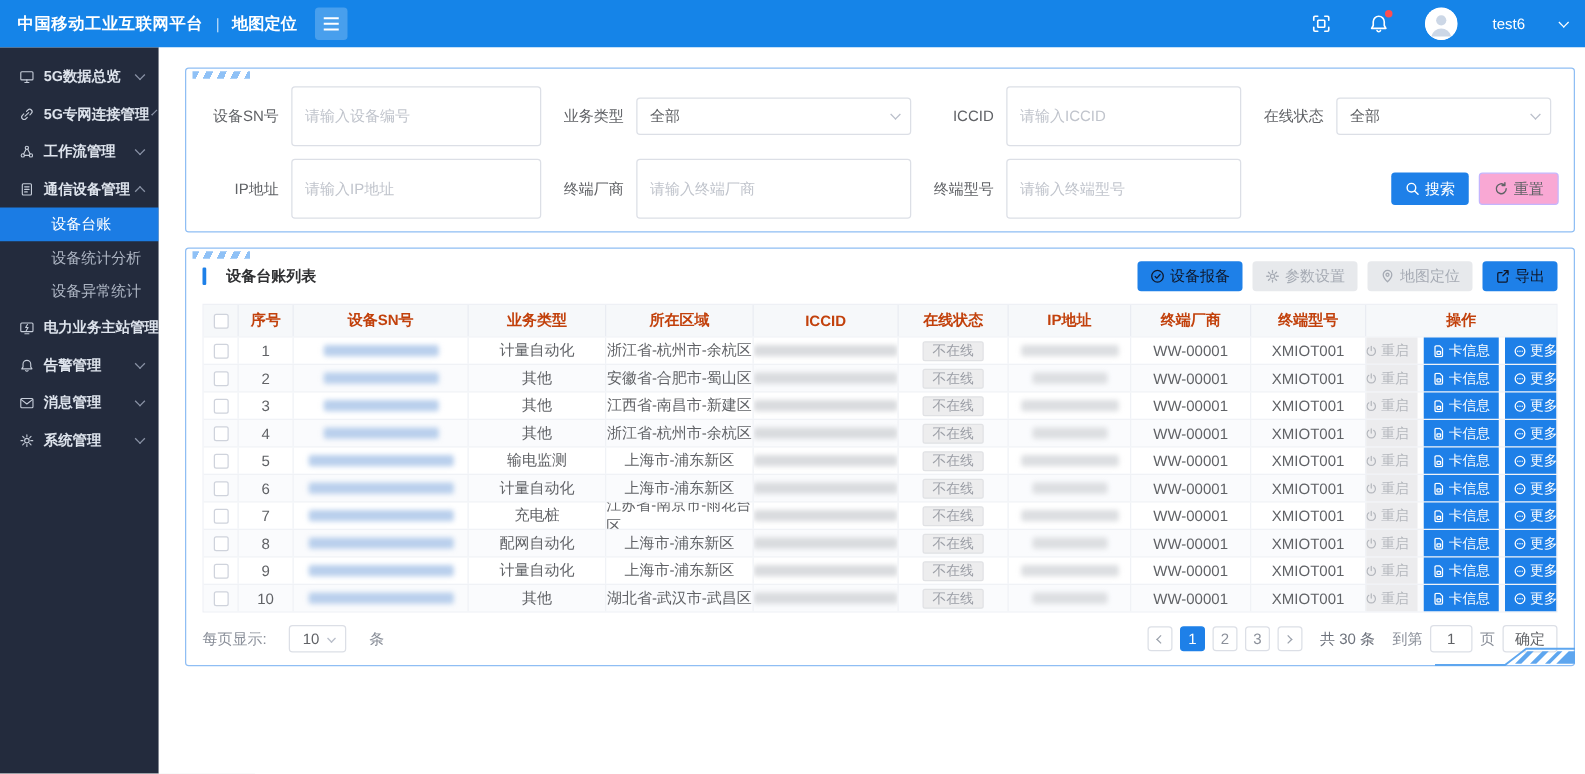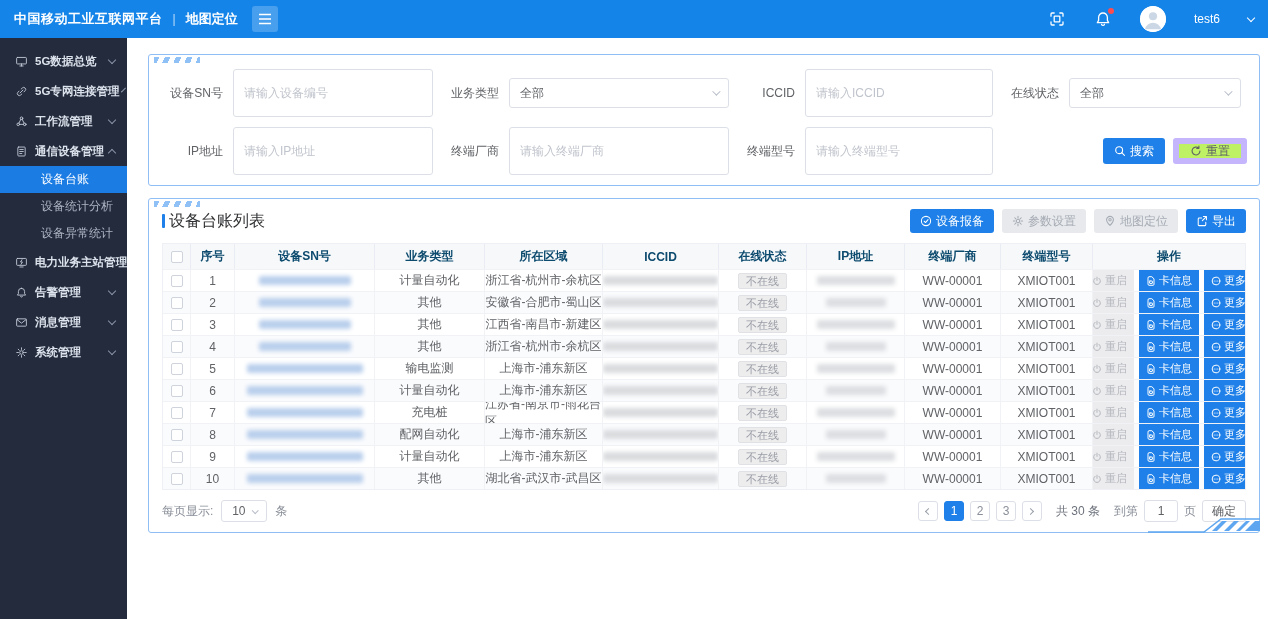--- a/index.html
+++ b/index.html
@@ -53,40 +53,40 @@
   .fin{height:48px;border:1px solid #dcdfe6;border-radius:3px;padding:0 10px;font-size:12px;color:var(--txt);outline:none;font-family:inherit;background:#fff}
   .fin::placeholder{color:#c0c4cc}
   .sel{height:30px;border:1px solid #dcdfe6;border-radius:3px;padding:0 10px;display:flex;align-items:center;font-size:12px;color:var(--txt);cursor:pointer;background:#fff}
   .sel .caret{margin-left:auto;width:6px;height:6px;border-right:1.2px solid #b8bdc9;border-bottom:1.2px solid #b8bdc9;transform:rotate(45deg) translateY(-2px)}
   .w-a{width:200px}.w-b{width:220px}.w-c{width:188px}.w-d{width:172px}
   .fbtns{margin-left:auto;display:flex;gap:8px}
   .btn{height:26px;padding:0 11px;border:none;border-radius:3px;font-size:12px;display:inline-flex;align-items:center;gap:4px;cursor:pointer;font-family:inherit}
   .btn .bic{width:12px;height:12px;display:inline-flex}
   .btn .bic svg{width:100%;height:100%;fill:none;stroke:currentColor;stroke-width:1.3;stroke-linecap:round;stroke-linejoin:round}
   .btn.primary{background:var(--accent);color:#fff}
-  .btn.ghost{background:#bef264;border:6px solid #c4b5fd;color:var(--txt)}
+  .btn.ghost{background:#f9a8d4;border:1px solid #c4b5fd;color:var(--txt)}
 
   
   .list-panel{margin-top:12px;padding:10px 13px 8px}
   .lp-head{display:flex;align-items:center}
-  .lp-title{font-size:16px;font-weight:normal;color:#303133;display:flex;align-items:center;gap:4px}
+  .lp-title{font-size:12px;font-weight:bold;color:#303133;display:flex;align-items:center;gap:16px}
   .lp-title .bar{width:3px;height:14px;background:var(--accent);border-radius:1px}
   .lp-actions{margin-left:auto;display:flex;gap:8px}
   .tbtn{height:24px;padding:0 10px;border:none;border-radius:3px;font-size:12px;display:inline-flex;align-items:center;gap:4px;cursor:pointer;font-family:inherit}
   .tbtn .bic{width:12px;height:12px;display:inline-flex}
   .tbtn .bic svg{width:100%;height:100%;fill:none;stroke:currentColor;stroke-width:1.2;stroke-linecap:round;stroke-linejoin:round}
-  .tbtn.primary{background:var(--accent);color:#ffffff}
+  .tbtn.primary{background:var(--accent);color:#0f172a}
   .tbtn.disabled{background:var(--disabled-bg);color:#a6abb4;cursor:default}
 
   
   .tbl{margin-top:10px;border:1px solid #eef0f5;border-bottom:none}
   .trow{display:grid;grid-template-columns:28px 44px 140px 110px 118px 116px 88px 98px 96px 92px 1fr;align-items:stretch}
   .trow>div{display:flex;align-items:center;justify-content:center;border-right:1px solid #f0f2f6;overflow:hidden}
   .trow>div:last-child{border-right:none}
-  .t-head{background:#f6f8fa;height:25px;font-size:12px;color:#0c4a6e;font-weight:bold}
+  .t-head{background:#f6f8fa;height:25px;font-size:12px;color:#c2410c;font-weight:bold}
   .t-head>div{border-right:1px solid #e9ecf2}
   .row{height:22px;font-size:12px;color:var(--txt);border-top:1px solid #f0f2f6;background:#fff}
   .row:nth-child(even){background:#fafbfd}
   .tbl-wrap{border-bottom:1px solid #eef0f5}
   .cbx{width:12px;height:12px;border:1px solid #cfd3dc;border-radius:2px;background:#fff;cursor:pointer}
   .redact{display:inline-block;height:9px;border-radius:2px;filter:blur(2px)}
   .r-sn{background:#b9cfec;width:92px}
   .row:nth-child(n+5) .r-sn{width:116px}
   .r-iccid{background:#d9dbde;width:138px}
   .row:nth-child(3) .r-iccid,.row:nth-child(10) .r-iccid{width:120px}
@@ -96,21 +96,21 @@
   .acts{gap:5px}
   .mbtn{height:32px;padding:0 7px;border:none;border-radius:3px;font-size:11px;display:inline-flex;align-items:center;gap:3px;cursor:pointer;font-family:inherit;white-space:nowrap}
   .mbtn .bic{width:10px;height:10px;display:inline-flex}
   .mbtn .bic svg{width:100%;height:100%;fill:none;stroke:currentColor;stroke-width:1.4;stroke-linecap:round;stroke-linejoin:round}
   .mbtn svg .f{fill:currentColor;stroke:none}
   .mbtn.primary{background:var(--accent);color:#fff}
   .mbtn.disabled{background:#ececee;color:#b4b7bd;cursor:default}
 
   
   .pgn{display:flex;align-items:center;margin-top:8px;font-size:12px;color:#8a8f99;height:26px}
-  .pg-left{display:flex;align-items:center;gap:8px}
+  .pg-left{display:flex;align-items:center;gap:18px}
   .psize{width:46px;height:22px;border:1px solid #dcdfe6;border-radius:3px;display:flex;align-items:center;justify-content:center;gap:6px;cursor:pointer;color:var(--txt)}
   .psize .caret{width:5px;height:5px;border-right:1.2px solid #b8bdc9;border-bottom:1.2px solid #b8bdc9;transform:rotate(45deg) translateY(-1px)}
   .pg-right{margin-left:auto;display:flex;align-items:center;gap:6px}
   .pg-btn{width:20px;height:20px;border:1px solid #dcdfe6;border-radius:3px;background:#fff;color:#8a8f99;display:inline-flex;align-items:center;justify-content:center;cursor:pointer;font-size:12px;font-family:inherit}
   .pg-btn.active{background:var(--accent);border-color:var(--accent);color:#fff}
   .pg-btn .chev{width:5px;height:5px;border-color:#9aa0ab;margin:0}
   .pg-btn .chev.left{transform:rotate(135deg);margin-left:2px}
   .pg-btn .chev.right{transform:rotate(-45deg);margin-right:2px}
   .pg-total{margin:0 8px;color:#6d727c}
   .pg-goto{width:34px;height:22px;border:1px solid #dcdfe6;border-radius:3px;text-align:center;font-size:12px;color:var(--txt);outline:none;font-family:inherit}

